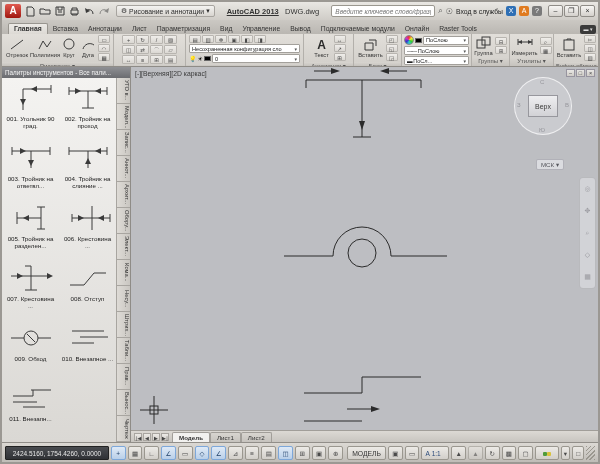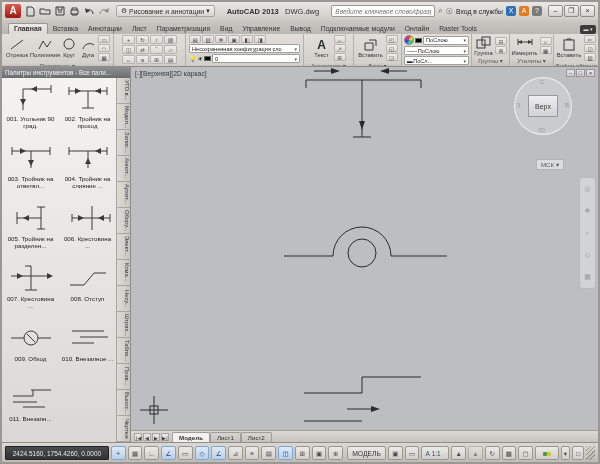--- a/index.html
+++ b/index.html
@@ -12,21 +12,21 @@
   .titlebar { height:18px; display:flex; align-items:center; gap:2px; padding:0 3px;
               background:linear-gradient(#e9e7e3,#cfccc7); font-size:7.5px; color:#2e2e2e; }
   .applogo { width:16px; height:14px; background:linear-gradient(#e05a50,#a01810); border-radius:2px;
              color:#fff; font-weight:bold; font-size:10px; line-height:14px; text-align:center; }
   .qatbtn { width:13px; height:12px; display:flex; align-items:center; justify-content:center; }
   .qatbtn svg { display:block; }
   .wscombo { display:flex; align-items:center; gap:2px; margin-left:3px; padding:1px 4px;
              background:linear-gradient(#f4f3f1,#d8d5d0); border:1px solid #a7a49f; border-radius:2px;
              font-size:6.8px; }
   .titletext { flex:1; text-align:center; font-size:7.5px; color:#333; white-space:nowrap; }
-  .titletext b { font-weight:bold; }
+  .titletext b { font-weight:bold;text-decoration:underline; }
   .infocenter { display:flex; align-items:center; gap:3px; }
   .searchbox { width:104px; height:12px; background:#fff; border:1px solid #9a978f; border-radius:2px;
                font-size:6.5px; font-style:italic; color:#8a8a8a; padding:0 3px;
                font-family:"Liberation Sans", sans-serif; }
   .ic { font-size:8px; color:#444; }
   .signin { font-size:6.8px; color:#222; }
   .icx { width:10px; height:10px; border-radius:2px; font-size:7px; line-height:10px; text-align:center; color:#fff; }
   .winbtns { display:flex; gap:1px; margin-left:4px; }
   .winbtn { width:15px; height:12px; border:1px solid #8f8c87; border-radius:2px;
             background:linear-gradient(#f7f6f4,#d4d1cc); font-size:7px; line-height:10px; text-align:center; color:#333; }

